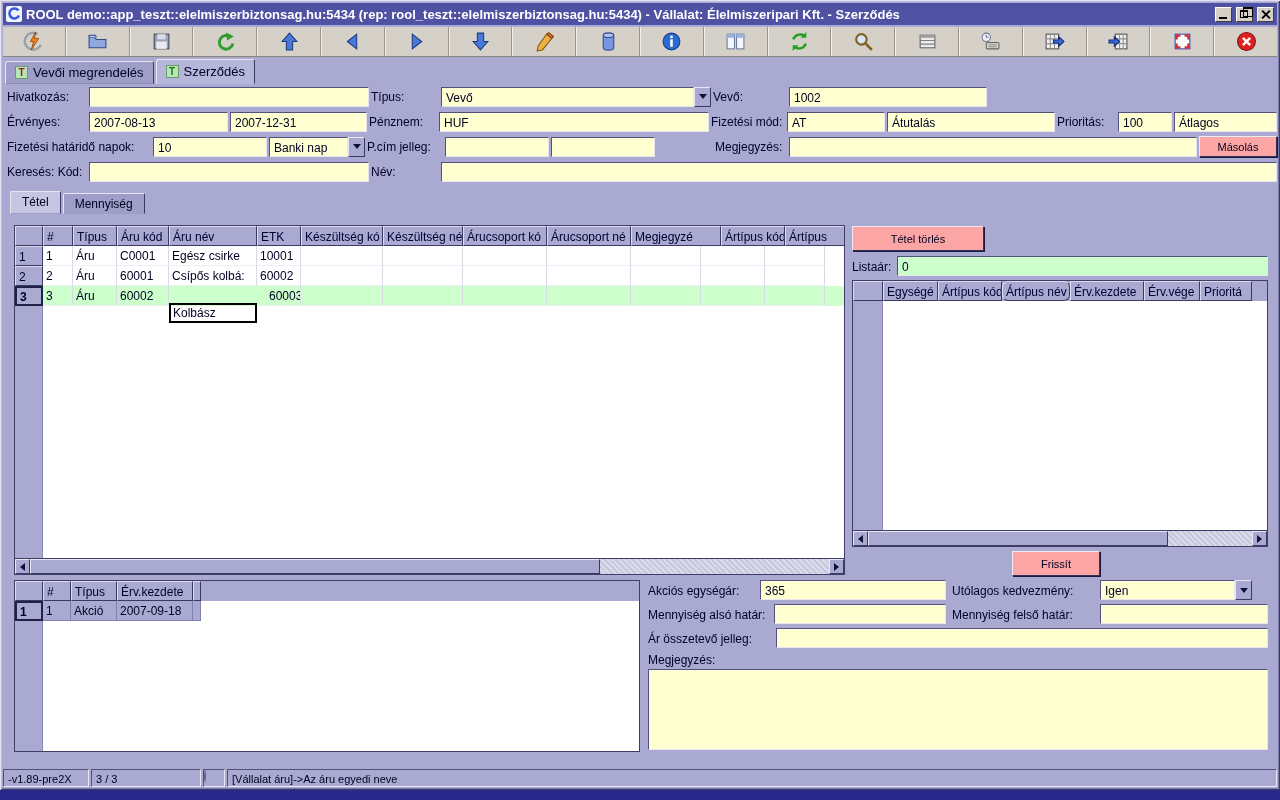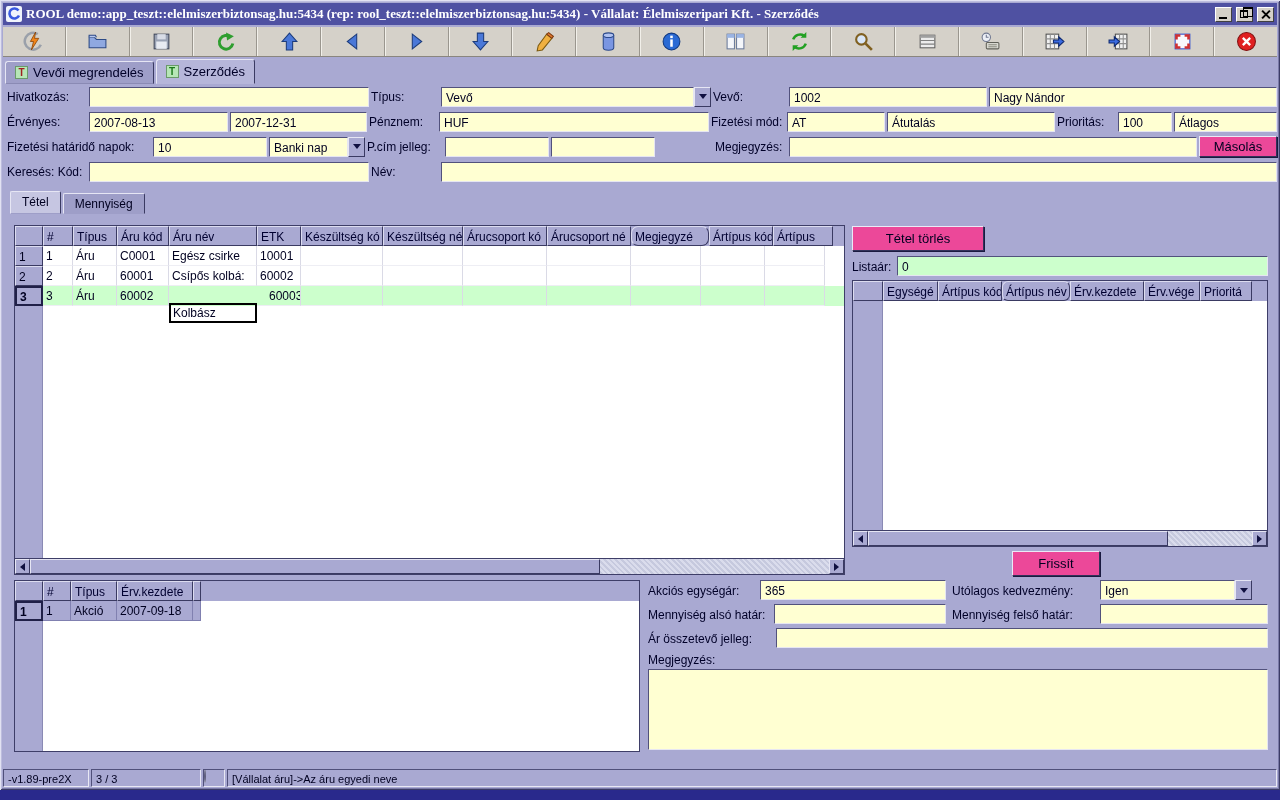--- a/index.html
+++ b/index.html
@@ -11,21 +11,21 @@
     color:#000020;
   }
   .app {
     position:absolute; left:0; top:0; width:1280px; height:790px;
     background:#a9a9d2;
     box-shadow: inset 1px 1px 0 #e2e2f2, inset -1px -1px 0 #3c3c66, inset 2px 2px 0 #bdbdde, inset -2px -2px 0 #7a7aa8;
   }
   
   .titlebar { position:absolute; left:3px; top:3px; width:1274px; height:22px;
     background:#4f51a2; display:flex; align-items:center; gap:4px; padding:0 3px; }
-  .title-text { color:#fff; font-weight:bold; font-size:13px; white-space:nowrap; overflow:hidden; flex:1;font-family:Liberation Serif, serif; }
+  .title-text { color:#fff; font-weight:bold; font-size:13px; white-space:nowrap; overflow:hidden; flex:1; }
   .wbtn { width:17px; height:15px; background:#d4d0c8; flex:none;
     border:1px solid; border-color:#fff #404040 #404040 #fff;
     display:flex; align-items:center; justify-content:center; position:relative; }
   .glyph-min { position:absolute; left:3px; bottom:2px; width:8px; height:2px; background:#000; }
   .glyph-restore { position:absolute; left:3px; top:2px; width:8px; height:8px; border:1px solid #000; border-top-width:2px; background:#d4d0c8; }
   .glyph-restore:before { content:""; position:absolute; left:2px; top:-5px; width:8px; height:7px; border:1px solid #000; border-top-width:2px; }
   .glyph-x { position:relative; width:9px; height:9px; }
   .glyph-x:before,.glyph-x:after { content:""; position:absolute; left:4px; top:-1px; width:2px; height:11px; background:#000; }
   .glyph-x:before { transform:rotate(45deg);} .glyph-x:after { transform:rotate(-45deg);}
   
@@ -52,22 +52,22 @@
     height:20px; font-size:12px; padding:3px 4px 0; white-space:nowrap; overflow:hidden; flex:none; }
   .field.grow { flex:1; }
   .combo { display:flex; flex:none; }
   .combo .field { flex:1; }
   .combo-btn { width:17px; height:20px; background:#a9a9d2; flex:none;
     border:1px solid; border-color:#e6e6f4 #3a3a62 #3a3a62 #e6e6f4;
     display:flex; align-items:center; justify-content:center; }
   .arr-d { width:0; height:0; border-left:4px solid transparent; border-right:4px solid transparent; border-top:5px solid #101040; }
   .arr-l { width:0; height:0; border-top:4px solid transparent; border-bottom:4px solid transparent; border-right:5px solid #101040; }
   .arr-r { width:0; height:0; border-top:4px solid transparent; border-bottom:4px solid transparent; border-left:5px solid #101040; }
-  .btn { background:#ec4899; border:1px solid; border-color:#eaeaf6 #32325a #32325a #eaeaf6;
-    box-shadow:1px 1px 0 #1a1a40; font-size:13px; color:#000020;
+  .btn { background:#fca5a5; border:1px solid; border-color:#eaeaf6 #32325a #32325a #eaeaf6;
+    box-shadow:1px 1px 0 #1a1a40; font-size:11px; color:#000020;
     display:flex; align-items:center; justify-content:center; }
   
   .dtabs { position:absolute; left:10px; top:191px; display:flex; gap:2px; align-items:flex-end; }
   .dtab { padding:3px 11px 4px; font-size:12px; background:#9e9ec8; height:21px;
     border:1px solid; border-color:#e6e6f4 #3a3a62 #9e9ec8 #e6e6f4; border-radius:2px 2px 0 0; }
   .dtab.active { background:#c6c6e2; height:23px; }
   
   .grid { position:absolute; background:#fff; border:1px solid #3e3e68; display:flex; flex-direction:column; overflow:hidden; }
   .ghead { display:flex; flex:none; height:20px; background:#a9a9d2; }
   .gcell { font-size:12px; padding:3px 3px 0; white-space:nowrap; overflow:hidden; flex:none; height:20px; }
@@ -312,21 +312,20 @@
       <span class="field" style="width:280px"></span>
       <span class="lbl" style="width:68px">Típus:</span>
       <span class="combo" style="width:270px">
         <span class="field">Vevő</span>
         <span class="combo-btn">
             <span class="arr-d"></span>
           </span>
       </span>
       <span class="lbl" style="width:74px">Vevő:</span>
       <span class="field" style="width:198px">1002</span>
-      <span class="field grow">Nagy Nándor</span>
     </div>
     <div class="frow">
       <span class="lbl" style="width:80px">Érvényes:</span>
       <span class="field" style="width:139px">2007-08-13</span>
       <span class="field" style="width:137px">2007-12-31</span>
       <span class="lbl" style="width:68px">Pénznem:</span>
       <span class="field" style="width:270px">HUF</span>
       <span class="lbl" style="width:74px">Fizetési mód:</span>
       <span class="field" style="width:98px">AT</span>
       <span class="field" style="width:168px">Átutalás</span>
@@ -369,21 +368,21 @@
         <div class="gcell ghd" style="width: 28px;"></div>
         <div class="gcell ghd" style="width: 30px;">#</div>
         <div class="gcell ghd" style="width: 44px;">Típus</div>
         <div class="gcell ghd" style="width: 52px;">Áru kód</div>
         <div class="gcell ghd" style="width: 88px;">Áru név</div>
         <div class="gcell ghd" style="width: 44px;">ETK</div>
         <div class="gcell ghd" style="width: 82px;">Készültség kó</div>
         <div class="gcell ghd" style="width: 80px;">Készültség né</div>
         <div class="gcell ghd" style="width: 84px;">Árucsoport kó</div>
         <div class="gcell ghd" style="width: 84px;">Árucsoport né</div>
-        <div class="gcell ghd" style="width: 78px; border-radius: 7px;">Megjegyzé</div>
+        <div class="gcell ghd" style="width: 90px;">Megjegyzé</div>
         <div class="gcell ghd" style="width: 64px;">Ártípus kód</div>
         <div class="gcell ghd" style="width: 60px;">Ártípus</div>
         <div class="gcell ghd fill"></div>
       </div>
       <div class="gbody">
         <div class="gutcol" style="width: 28px;"></div>
         <div class="grow-r">
           <div class="gcell gut" style="width: 28px;">1</div>
           <div class="gcell gdata" style="width: 30px;">1</div>
           <div class="gcell gdata" style="width: 44px;">Áru</div>

